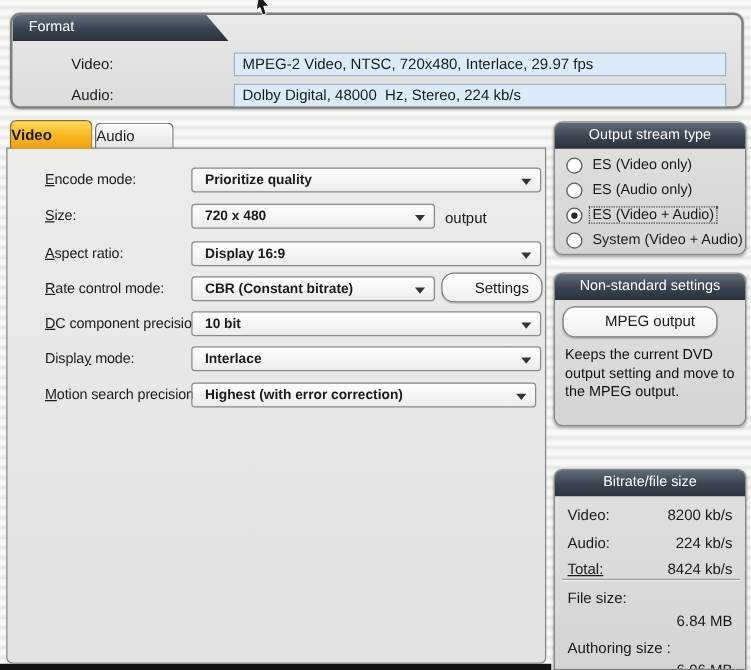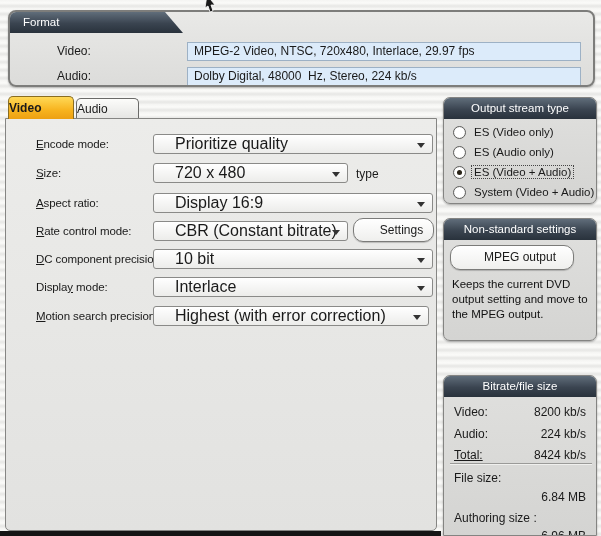--- a/index.html
+++ b/index.html
@@ -28,22 +28,22 @@
   .tab.active{background:linear-gradient(#ffd957,#f7b31e 60%,#eda012);font-weight:bold;
        border-color:#8a6d20;z-index:5;}
   .tab.inactive{background:linear-gradient(#fcfcfa,#e4e4e2);z-index:1;}
   
   .main{position:absolute;left:5px;top:118px;width:432px;height:413px;box-sizing:border-box;
         border:1px solid #85858 3;border:1px solid #858583;border-radius:0 0 5px 5px;
         background:linear-gradient(#ececea,#e2e2e0);z-index:2;}
   .frm-label{position:absolute;left:30px;font-size:11.5px;letter-spacing:-.1px;white-space:nowrap;}
   .frm-label .mn{text-decoration:underline;}
   .combo{position:absolute;box-sizing:border-box;height:20px;border:1px solid #8a8a88;border-radius:3px;
-         background:linear-gradient(#ffffff,#ececea);font-size:16px;line-height:18px;padding-left:21px;
-         white-space:nowrap;overflow:hidden;}
+         background:linear-gradient(#ffffff,#ececea);font-size:11px;line-height:18px;padding-left:10px;
+         white-space:nowrap;overflow:hidden;font-weight:bold;}
   .combo .arr{position:absolute;right:7px;top:8px;width:0;height:0;
          border-left:4px solid transparent;border-right:4px solid transparent;border-top:5px solid #333;}
   .suffix{position:absolute;font-size:12px;}
   .btn{position:absolute;box-sizing:border-box;border:1px solid #7b7b79;border-radius:10px;
        background:linear-gradient(#ffffff,#efefed);font-size:12px;text-align:center;
        box-shadow:0 1px 1px rgba(0,0,0,.2);padding-left:16px;}
   
   .adv{position:absolute;left:30px;top:334px;width:404px;height:171px;box-sizing:border-box;
        border:1px solid #97979 5;border:1px solid #979795;border-radius:8px;
        background:linear-gradient(#efefed,#e6e6e4);overflow:hidden;}
@@ -116,21 +116,21 @@
     <div class="combo" style="left:147px;top:15px;width:280px;">
       <span>Prioritize quality</span>
       <span class="arr"></span>
     </div>
 
     <div class="frm-label" style="top:48px;"><span></span><span class="mn">S</span><span>ize:</span></div>
     <div class="combo" style="left:147px;top:44px;width:195px;">
       <span>720 x 480</span>
       <span class="arr"></span>
     </div>
-    <span class="suffix" style="left:350px;top:48px;">type</span>
+    <span class="suffix" style="left:350px;top:48px;">output</span>
 
     <div class="frm-label" style="top:78px;"><span></span><span class="mn">A</span><span>spect ratio:</span></div>
     <div class="combo" style="left:147px;top:74px;width:280px;">
       <span>Display 16:9</span>
       <span class="arr"></span>
     </div>
 
     <div class="frm-label" style="top:106px;"><span></span><span class="mn">R</span><span>ate control mode:</span></div>
     <div class="combo" style="left:147px;top:102px;width:195px;">
       <span>CBR (Constant bitrate)</span>

